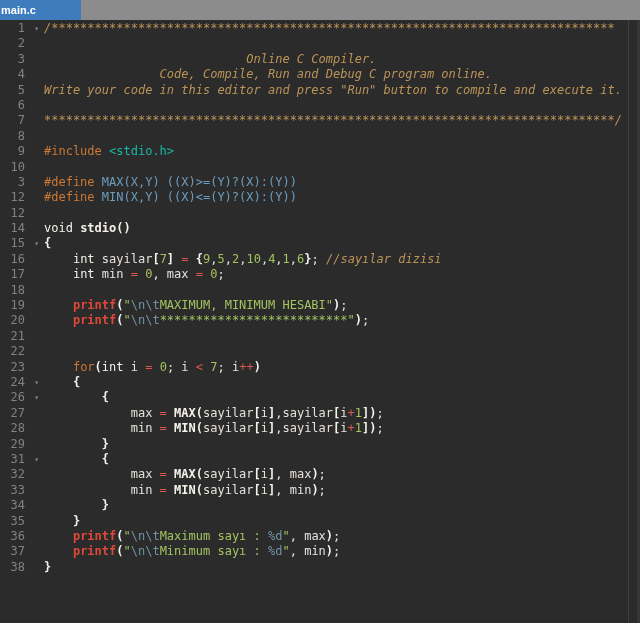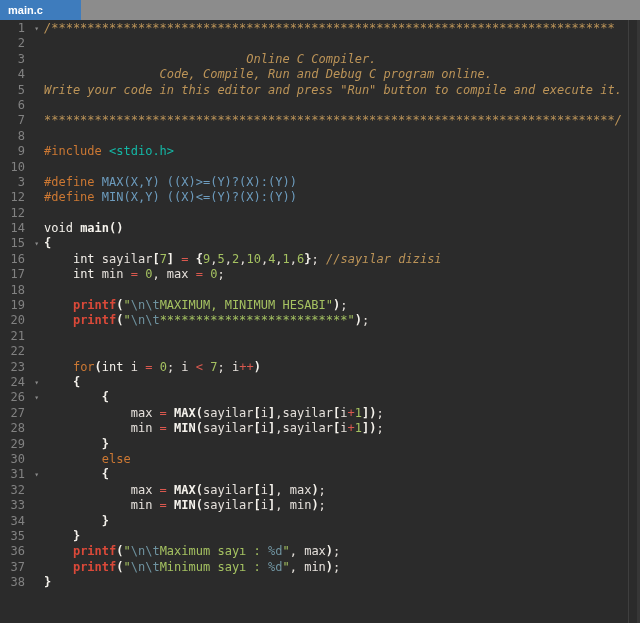--- a/index.html
+++ b/index.html
@@ -1,21 +1,21 @@
 <!DOCTYPE html>
 <html><head>
 <meta charset="utf-8">
 <style>
   html,body{margin:0;padding:0;background:#2b2b2b;width:640px;height:623px;overflow:hidden;}
   .app{width:640px;height:623px;display:flex;flex-direction:column;}
   
   .tabbar{height:20px;background:#8c8c8c;display:flex;flex:none;}
   .tab{width:81px;box-sizing:border-box;background:#3e7cbd;color:#ffffff;
        font:600 11px "Liberation Sans",sans-serif;display:flex;align-items:center;
-       padding-left:8px;cursor:pointer;}
+       padding-left:1px;cursor:pointer;}
   
   .editor{position:relative;flex:1;background:#2b2b2b;overflow:hidden;
           font:12px "DejaVu Sans Mono",monospace;line-height:15.4px;padding-top:1px;}
   .print-margin{position:absolute;top:0;bottom:0;left:628px;width:1px;background:#3f3f3f;}
   .scroll-track{position:absolute;top:0;bottom:0;right:0;width:3px;background:#363636;}
   .line{display:flex;height:15.4px;line-height:15.4px;white-space:pre;}
   .gutter{width:44px;flex:none;box-sizing:border-box;position:relative;
           color:#828282;text-align:right;padding-right:19px;user-select:none;}
   .fold{position:absolute;right:5px;top:0;font-size:8px;color:#8a8a8a;line-height:15.4px;}
   .code{position:relative;flex:1;white-space:pre;}
@@ -54,36 +54,35 @@
         <div class="line"><div class="gutter">4</div><div class="code"><span class="guide" style="left: 4ch;"></span><span class="guide" style="left: 8ch;"></span><span class="guide" style="left: 12ch;"></span><span class="cm">                Code, Compile, Run and Debug C program online.</span></div></div>
         <div class="line"><div class="gutter">5</div><div class="code"><span class="cm">Write your code in this editor and press "Run" button to compile and execute it.</span></div></div>
         <div class="line"><div class="gutter">6</div><div class="code"></div></div>
         <div class="line"><div class="gutter">7</div><div class="code"><span class="cm">*******************************************************************************/</span></div></div>
         <div class="line"><div class="gutter">8</div><div class="code"></div></div>
         <div class="line"><div class="gutter">9</div><div class="code"><span class="kw">#include</span><span class="pl"> </span><span class="inc">&lt;stdio.h&gt;</span></div></div>
         <div class="line"><div class="gutter">10</div><div class="code"></div></div>
         <div class="line"><div class="gutter">3</div><div class="code"><span class="kw">#define</span><span class="mc"> MAX(X,Y) ((X)&gt;=(Y)?(X):(Y))</span></div></div>
         <div class="line"><div class="gutter">12</div><div class="code"><span class="kw">#define</span><span class="mc"> MIN(X,Y) ((X)&lt;=(Y)?(X):(Y))</span></div></div>
         <div class="line"><div class="gutter">12</div><div class="code"></div></div>
-        <div class="line"><div class="gutter">14</div><div class="code"><span class="ty">void</span><span class="pl"> </span><span class="bd">main()</span></div></div>
+        <div class="line"><div class="gutter">14</div><div class="code"><span class="ty">void</span><span class="pl"> </span><span class="bd">stdio()</span></div></div>
         <div class="line"><div class="gutter">15<span class="fold">▾</span></div><div class="code"><span class="bd">{</span></div></div>
         <div class="line"><div class="gutter">16</div><div class="code"><span class="pl">    </span><span class="ty">int</span><span class="pl"> sayilar</span><span class="bd">[</span><span class="nu">7</span><span class="bd">]</span><span class="pl"> </span><span class="op">=</span><span class="pl"> </span><span class="bd">{</span><span class="nu">9</span><span class="pl">,</span><span class="nu">5</span><span class="pl">,</span><span class="nu">2</span><span class="pl">,</span><span class="nu">10</span><span class="pl">,</span><span class="nu">4</span><span class="pl">,</span><span class="nu">1</span><span class="pl">,</span><span class="nu">6</span><span class="bd">}</span><span class="pl">; </span><span class="cm">//sayılar dizisi</span></div></div>
         <div class="line"><div class="gutter">17</div><div class="code"><span class="pl">    </span><span class="ty">int</span><span class="pl"> min </span><span class="op">=</span><span class="pl"> </span><span class="nu">0</span><span class="pl">, max </span><span class="op">=</span><span class="pl"> </span><span class="nu">0</span><span class="pl">;</span></div></div>
         <div class="line"><div class="gutter">18</div><div class="code"></div></div>
         <div class="line"><div class="gutter">19</div><div class="code"><span class="pl">    </span><span class="fn">printf</span><span class="bd">(</span><span class="st">"</span><span class="es">\n\t</span><span class="st">MAXIMUM, MINIMUM HESABI"</span><span class="bd">)</span><span class="pl">;</span></div></div>
         <div class="line"><div class="gutter">20</div><div class="code"><span class="pl">    </span><span class="fn">printf</span><span class="bd">(</span><span class="st">"</span><span class="es">\n\t</span><span class="st">**************************"</span><span class="bd">)</span><span class="pl">;</span></div></div>
         <div class="line"><div class="gutter">21</div><div class="code"></div></div>
         <div class="line"><div class="gutter">22</div><div class="code"></div></div>
         <div class="line"><div class="gutter">23</div><div class="code"><span class="pl">    </span><span class="kw">for</span><span class="bd">(</span><span class="ty">int</span><span class="pl"> i </span><span class="op">=</span><span class="pl"> </span><span class="nu">0</span><span class="pl">; i </span><span class="op">&lt;</span><span class="pl"> </span><span class="nu">7</span><span class="pl">; i</span><span class="op">++</span><span class="bd">)</span></div></div>
         <div class="line"><div class="gutter">24<span class="fold">▾</span></div><div class="code"><span class="pl">    </span><span class="bd">{</span></div></div>
         <div class="line"><div class="gutter">26<span class="fold">▾</span></div><div class="code"><span class="guide" style="left: 4ch;"></span><span class="pl">        </span><span class="bd">{</span></div></div>
         <div class="line"><div class="gutter">27</div><div class="code"><span class="guide" style="left: 4ch;"></span><span class="guide" style="left: 8ch;"></span><span class="pl">            max </span><span class="op">=</span><span class="pl"> </span><span class="bd">MAX(</span><span class="pl">sayilar</span><span class="bd">[</span><span class="pl">i</span><span class="bd">]</span><span class="pl">,sayilar</span><span class="bd">[</span><span class="pl">i</span><span class="op">+</span><span class="nu">1</span><span class="bd">])</span><span class="pl">;</span></div></div>
         <div class="line"><div class="gutter">28</div><div class="code"><span class="guide" style="left: 4ch;"></span><span class="guide" style="left: 8ch;"></span><span class="pl">            min </span><span class="op">=</span><span class="pl"> </span><span class="bd">MIN(</span><span class="pl">sayilar</span><span class="bd">[</span><span class="pl">i</span><span class="bd">]</span><span class="pl">,sayilar</span><span class="bd">[</span><span class="pl">i</span><span class="op">+</span><span class="nu">1</span><span class="bd">])</span><span class="pl">;</span></div></div>
         <div class="line"><div class="gutter">29</div><div class="code"><span class="guide" style="left: 4ch;"></span><span class="pl">        </span><span class="bd">}</span></div></div>
-        <div class="line"><div class="gutter">30</div><div class="code"><span class="guide" style="left: 4ch;"></span><span class="pl">        </span><span class="kw">else</span></div></div>
         <div class="line"><div class="gutter">31<span class="fold">▾</span></div><div class="code"><span class="guide" style="left: 4ch;"></span><span class="pl">        </span><span class="bd">{</span></div></div>
         <div class="line"><div class="gutter">32</div><div class="code"><span class="guide" style="left: 4ch;"></span><span class="guide" style="left: 8ch;"></span><span class="pl">            max </span><span class="op">=</span><span class="pl"> </span><span class="bd">MAX(</span><span class="pl">sayilar</span><span class="bd">[</span><span class="pl">i</span><span class="bd">]</span><span class="pl">, max</span><span class="bd">)</span><span class="pl">;</span></div></div>
         <div class="line"><div class="gutter">33</div><div class="code"><span class="guide" style="left: 4ch;"></span><span class="guide" style="left: 8ch;"></span><span class="pl">            min </span><span class="op">=</span><span class="pl"> </span><span class="bd">MIN(</span><span class="pl">sayilar</span><span class="bd">[</span><span class="pl">i</span><span class="bd">]</span><span class="pl">, min</span><span class="bd">)</span><span class="pl">;</span></div></div>
         <div class="line"><div class="gutter">34</div><div class="code"><span class="guide" style="left: 4ch;"></span><span class="pl">        </span><span class="bd">}</span></div></div>
         <div class="line"><div class="gutter">35</div><div class="code"><span class="pl">    </span><span class="bd">}</span></div></div>
         <div class="line"><div class="gutter">36</div><div class="code"><span class="pl">    </span><span class="fn">printf</span><span class="bd">(</span><span class="st">"</span><span class="es">\n\t</span><span class="st">Maximum sayı : </span><span class="es">%d</span><span class="st">"</span><span class="pl">, max</span><span class="bd">)</span><span class="pl">;</span></div></div>
         <div class="line"><div class="gutter">37</div><div class="code"><span class="pl">    </span><span class="fn">printf</span><span class="bd">(</span><span class="st">"</span><span class="es">\n\t</span><span class="st">Minimum sayı : </span><span class="es">%d</span><span class="st">"</span><span class="pl">, min</span><span class="bd">)</span><span class="pl">;</span></div></div>
         <div class="line"><div class="gutter">38</div><div class="code"><span class="bd">}</span></div></div>
       </div>
     <div class="scroll-track"></div>

